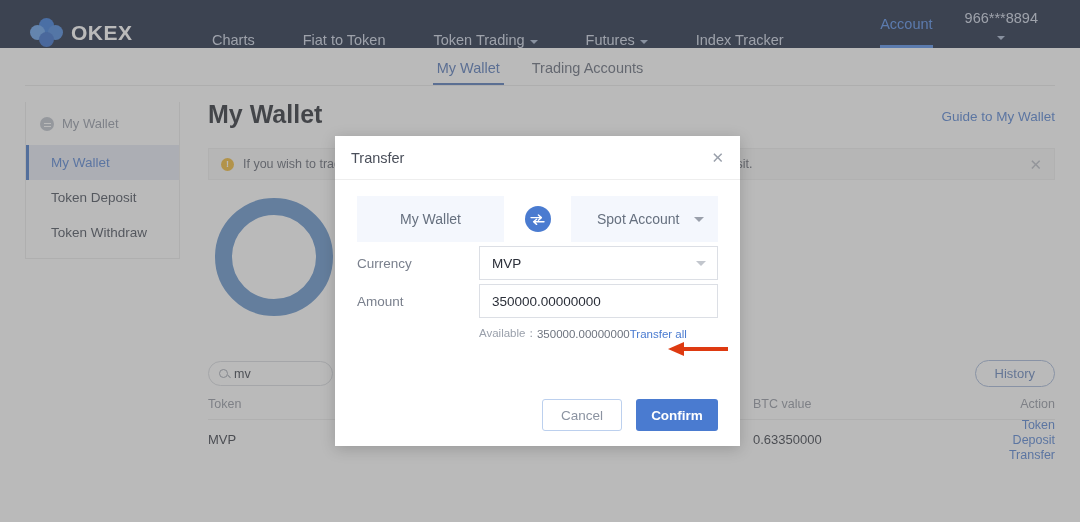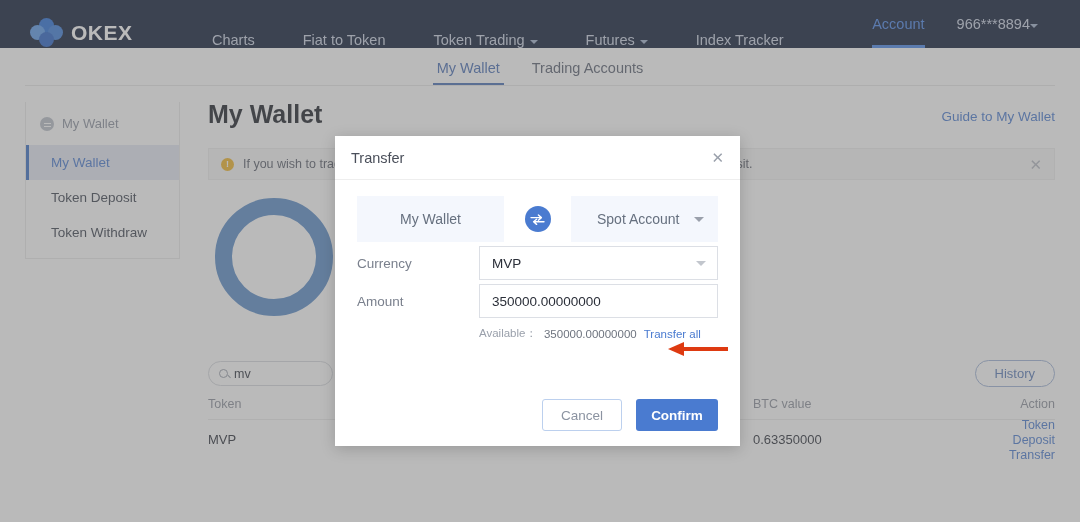--- a/index.html
+++ b/index.html
@@ -49,21 +49,21 @@
   .nav-account {
     color: #4a86e8; font-size: 14.5px; padding: 0 18px; position: relative;
     height: 48px; display: flex; align-items: center; cursor: pointer;
   }
   .nav-account::after {
     content: ""; position: absolute; left: 18px; right: 18px; bottom: 0;
     height: 3px; background: #4a86e8;
   }
   .nav-user {
     color: #c9d2e3; font-size: 14.5px; padding: 0 14px; display: flex;
-    align-items: center; gap: 0; cursor: pointer;
+    align-items: center; gap: 8px; cursor: pointer; flex-direction: column;
   }
 
   
   .subnav {
     position: absolute; top: 48px; left: 25px; width: 1030px; height: 38px;
     background: #fff; border-bottom: 1px solid #e8e8e8;
     display: flex; align-items: flex-end; justify-content: center; gap: 0px;
   }
   .subtab {
     font-size: 14.5px; color: #5b6272; padding: 0 16px 9px; cursor: pointer;
@@ -211,21 +211,21 @@
     flex: 1; height: 34px; border: 1px solid #dcdfe5; display: flex;
     align-items: center; padding: 0 12px; font-size: 13.5px; color: #2b2f39;
     background: #fff; position: relative; cursor: text;
   }
   .field-ctl .sel-caret {
     position: absolute; right: 11px; width:0;height:0;
     border-left:5px solid transparent;border-right:5px solid transparent;
     border-top:5px solid #c2c6cd;
   }
   .avail-row {
-    display: flex; align-items: center; margin-top: 8px; padding-left: 122px; gap: 7px;
+    display: flex; align-items: center; margin-top: 8px; padding-left: 122px; 
   }
   .avail-label { font-size: 11.5px; color: #9aa0ab; }
   .avail-val { font-size: 11.5px; color: #6e747f; }
   .transfer-all { font-size: 11.5px; color: #4a7bd0; cursor: pointer; }
 
   .modal-foot {
     position: absolute; left: 0; right: 0; bottom: 0; height: 62px;
     display: flex; align-items: center; justify-content: flex-end;
     gap: 14px; padding-right: 22px;
   }

